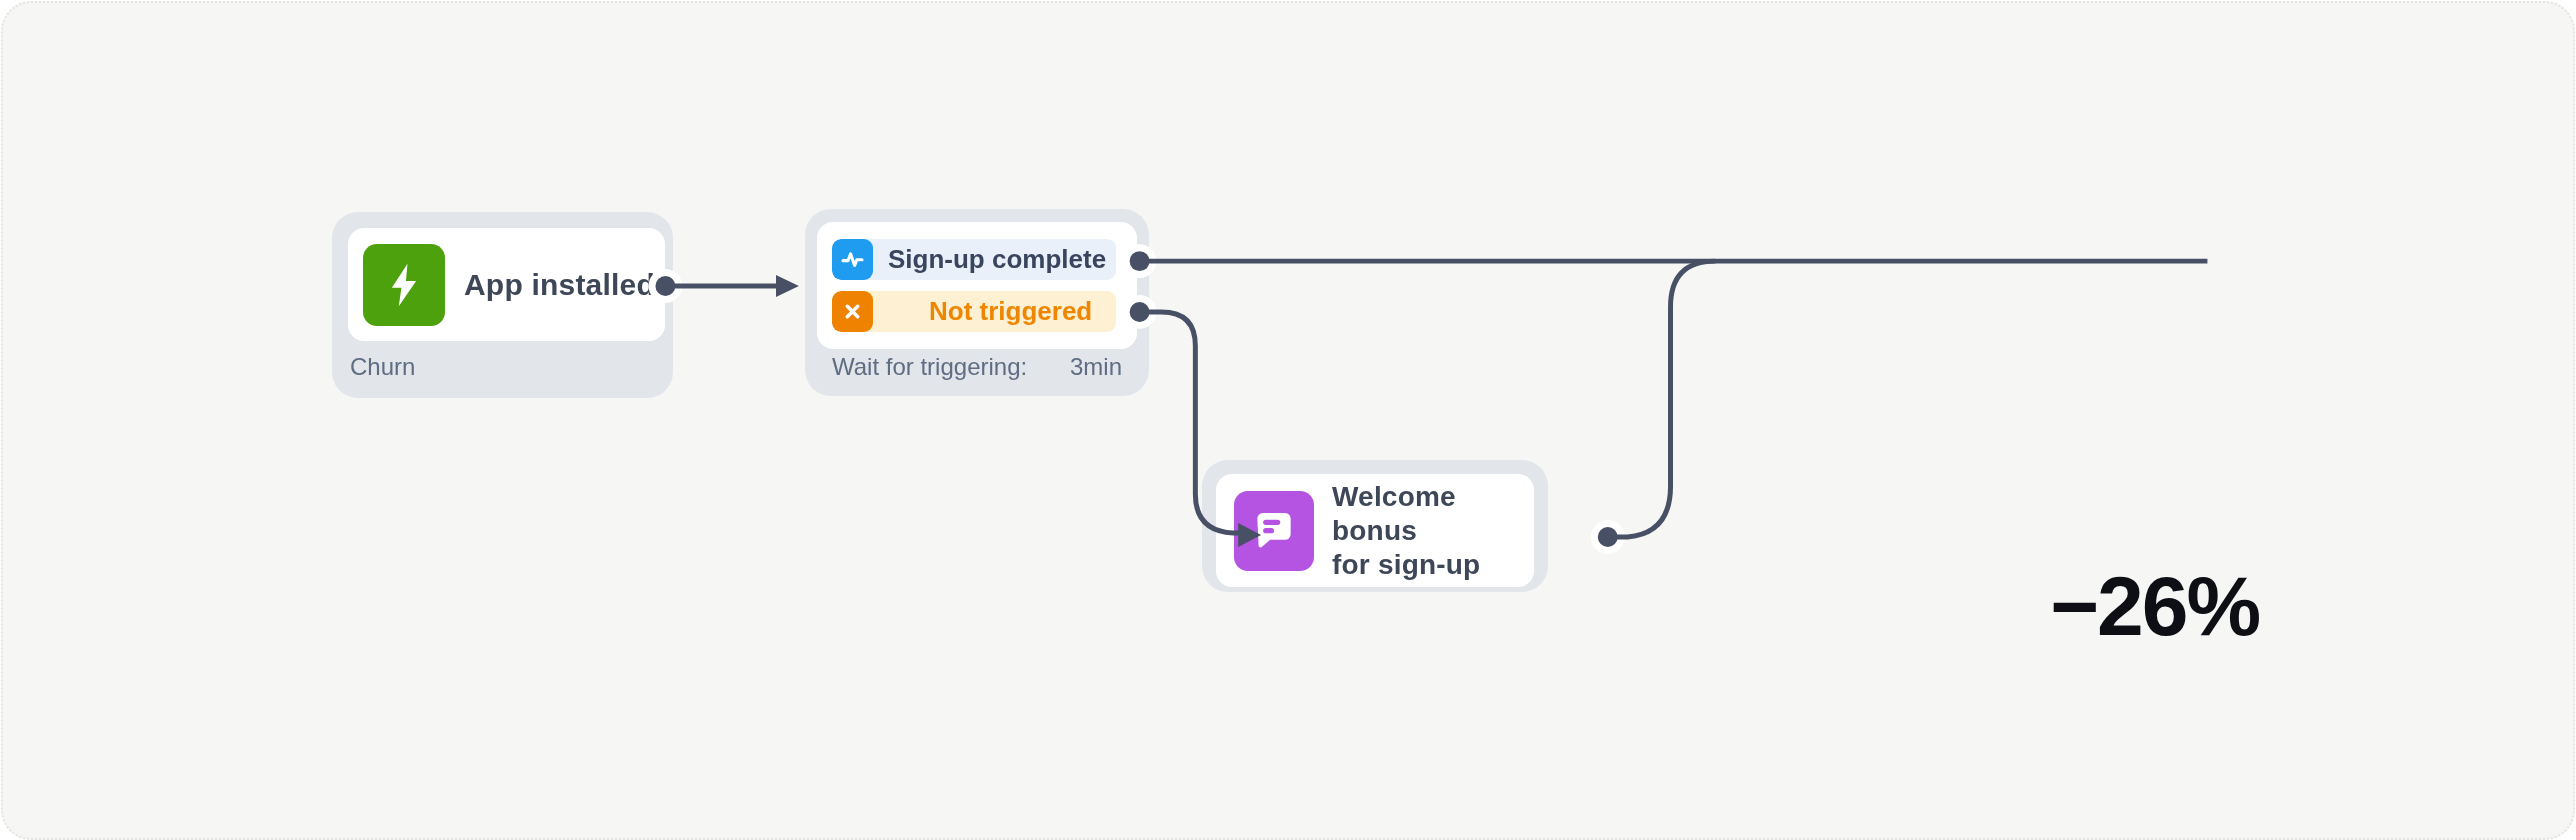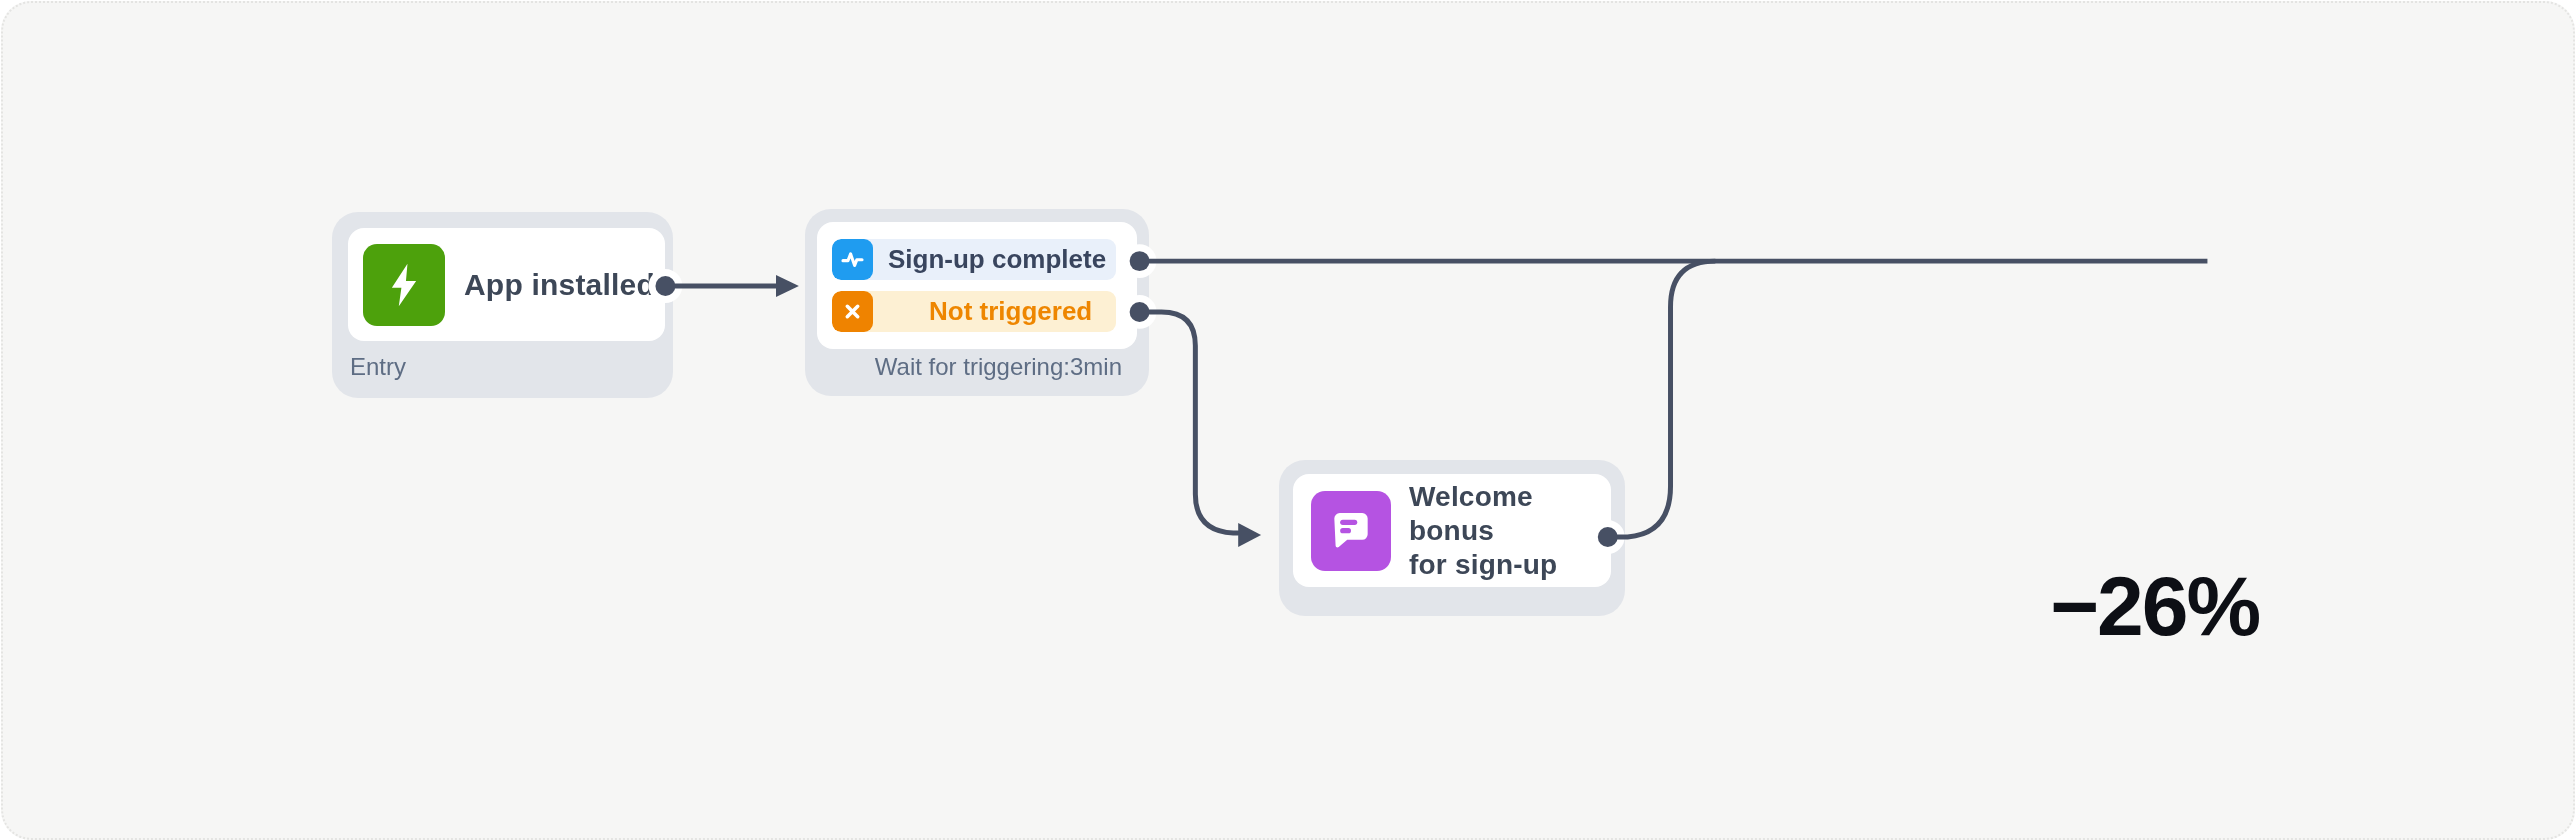--- a/index.html
+++ b/index.html
@@ -42,25 +42,25 @@
   .trigger-row .sq-icon{width:41px;height:41px;border-radius:9px;}
   .trigger-row .row-label{display:flex;align-items:center;padding-left:15px;font-size:26px;font-weight:700;}
   #row-signup{background:var(--blue_row,#e9f0fa);}
   #row-signup .sq-icon{background:var(--blue,#1f9cf0);}
   #row-signup .row-label{color:var(--row_text,#39455e);}
   #row-nottriggered{background:var(--cream,#fdf0d3);}
   #row-nottriggered .sq-icon{background:var(--orange,#ef8300);}
   #row-nottriggered .row-label{color:var(--orange_text,#ee8600);margin-left:41px;}
   .trigger-footer{
     position:absolute;left:27px;right:27px;bottom:15px;
-    display:flex;justify-content:flex-end;
+    display:flex;justify-content:space-between;
     font-size:24px;color:var(--text_muted,#5e6d84);
   }
   
-  #node-action{left:1279px;top:460px;width:346px;height:156px;}
+  #node-action{left:1202px;top:460px;width:346px;height:132px;}
   #node-action .card{left:14px;top:14px;width:318px;height:113px;}
   #node-action .sq-icon{width:80px;height:80px;margin-left:18px;border-radius:14px;background:var(--purple,#b553e2);}
   #node-action .action-title{margin-left:18px;font-size:28px;font-weight:700;color:var(--text_dark,#3d4757);line-height:34px;letter-spacing:0.2px;}
   
   #metric{position:absolute;left:2050px;top:564px;z-index:1;color:var(--metric,#0d0f15);}
   #metric .metric-label{font-size:41px;font-weight:800;line-height:46px;letter-spacing:-0.5px;}
   #metric .metric-value{font-size:84px;font-weight:900;line-height:80px;letter-spacing:-2px;margin-top:2px;}
   
   #wires{position:absolute;inset:0;z-index:2;pointer-events:none;}
 </style>
@@ -72,21 +72,21 @@
 
   <div class="node" id="node-entry">
     <div class="card">
       <div class="sq-icon">
         <svg width="52" height="52" viewBox="0 0 24 24">
           <path d="M13.6 2.2 L6.4 13.3 H10.8 L9.6 21.8 L17.6 10.2 H12.9 Z" fill="#ffffff"></path>
         </svg>
       </div>
       <div class="node-title">App installed</div>
     </div>
-    <div class="node-caption">Entry</div>
+    <div class="node-caption">Churn</div>
   </div>
 
   <div class="node" id="node-trigger">
     <div class="card">
       <div class="trigger-row" id="row-signup">
         <div class="sq-icon">
           <svg width="27" height="27" viewBox="0 0 24 24">
             <polyline points="3.5,13 8,13 10.3,7 13.9,17.3 15.8,12.3 20.5,12.3" fill="none" stroke="#ffffff" stroke-width="2.7" stroke-linecap="round" stroke-linejoin="round"></polyline>
           </svg>
         </div>

